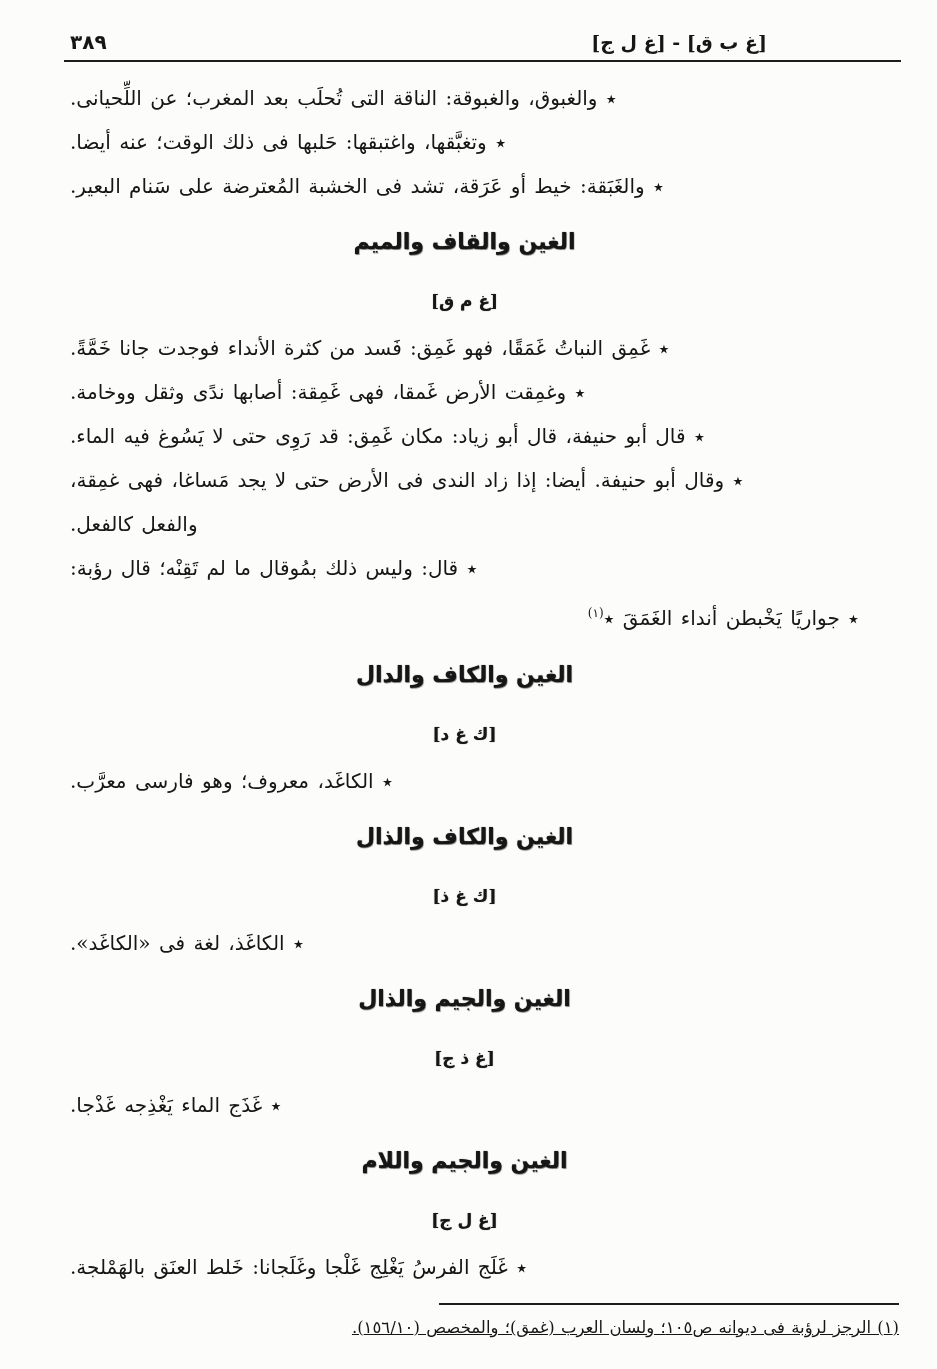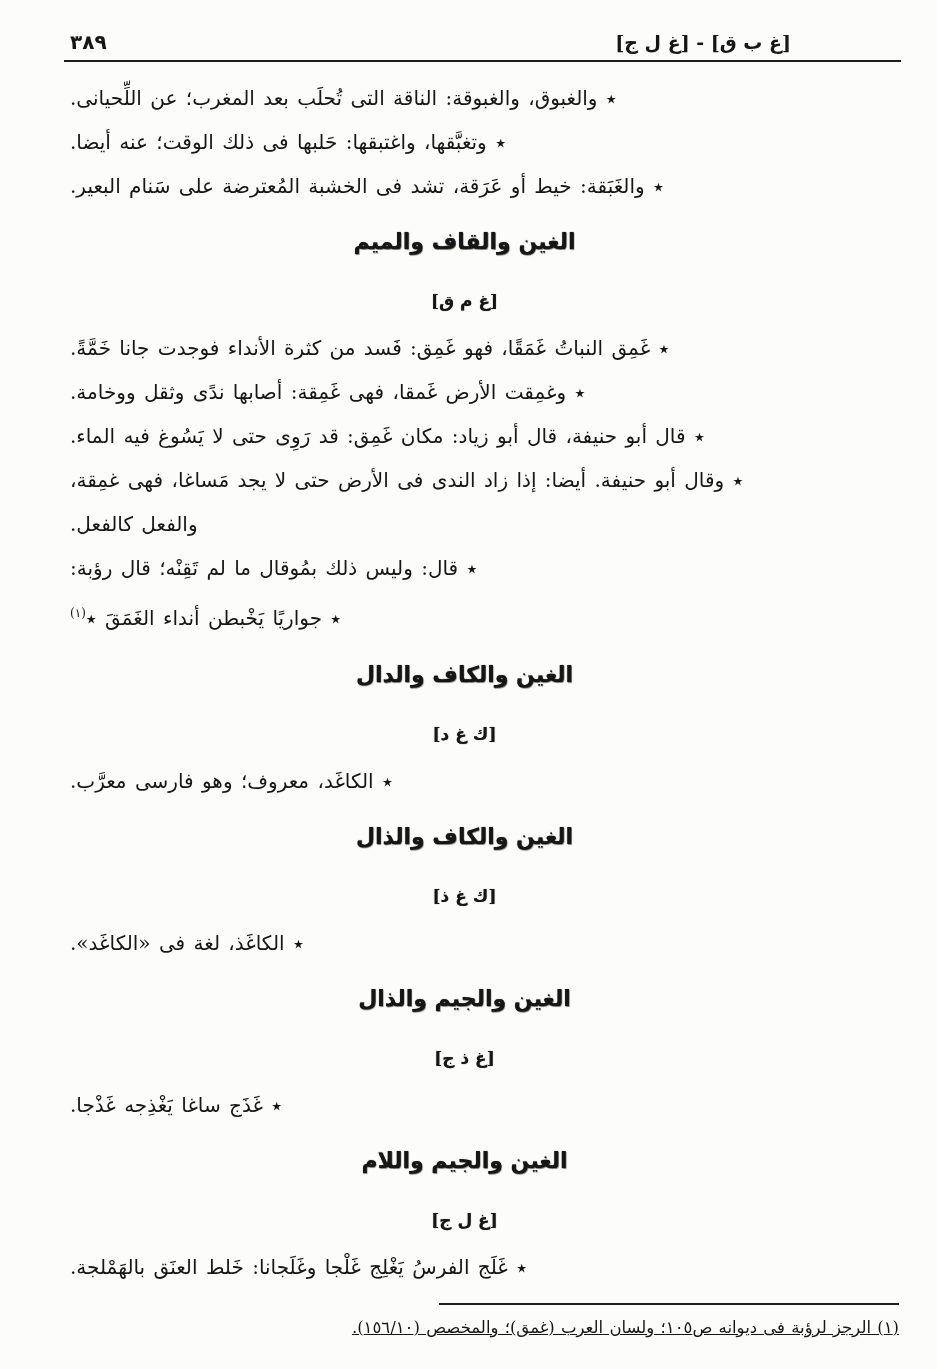--- a/index.html
+++ b/index.html
@@ -22,21 +22,21 @@
     overflow: hidden;
   }
   .page-header {
     display: flex;
     justify-content: space-between;
     align-items: baseline;
     font-size: 19px;
     font-weight: bold;
   }
   .section-range {
-    margin-right: 68px;
+    margin-right: 92px;
     letter-spacing: 0;
   }
   .page-number {
     font-size: 20px;
   }
   .header-rule {
     height: 0;
     border-top: 2px solid #1d1d1d;
     margin: 6px -42px 14px -6px;
   }
@@ -65,21 +65,21 @@
     font-size: 17px;
     line-height: 42px;
     text-align: center;
     font-weight: bold;
     text-shadow: 0 0 1px rgba(0,0,0,0.6);
   }
   .verse {
     margin: 0;
     font-size: 20px;
     line-height: 46px;
-    text-align: left;
+    text-align: right;
     word-spacing: 2px;
   }
   .fn-ref {
     font-size: 12px;
     vertical-align: super;
   }
   .page-footer {
     margin-top: auto;
   }
   .footnote-rule {
@@ -129,21 +129,21 @@
     <h2 class="heading">الغين والكاف والدال</h2>
     <h3 class="subheading">[ك غ د]</h3>
     <p class="para indent">٭ الكاغَد، معروف؛ وهو فارسى معرَّب.</p>
 
     <h2 class="heading">الغين والكاف والذال</h2>
     <h3 class="subheading">[ك غ ذ]</h3>
     <p class="para indent">٭ الكاغَذ، لغة فى «الكاغَد».</p>
 
     <h2 class="heading">الغين والجيم والذال</h2>
     <h3 class="subheading">[غ ذ ج]</h3>
-    <p class="para indent">٭ غَذَج ساغا يَغْذِجه غَذْجا.</p>
+    <p class="para indent">٭ غَذَج الماء يَغْذِجه غَذْجا.</p>
 
     <h2 class="heading">الغين والجيم واللام</h2>
     <h3 class="subheading">[غ ل ج]</h3>
     <p class="para indent">٭ غَلَج الفرسُ يَغْلِج غَلْجا وغَلَجانا: خَلط العنَق بالهَمْلجة.</p>
   </main>
 
   <footer class="page-footer">
     <div class="footnote-rule"></div>
     <p class="footnote">(١) الرجز لرؤبة فى ديوانه ص١٠٥؛ ولسان العرب (غمق)؛ والمخصص (١٥٦/١٠).</p>
   </footer>

